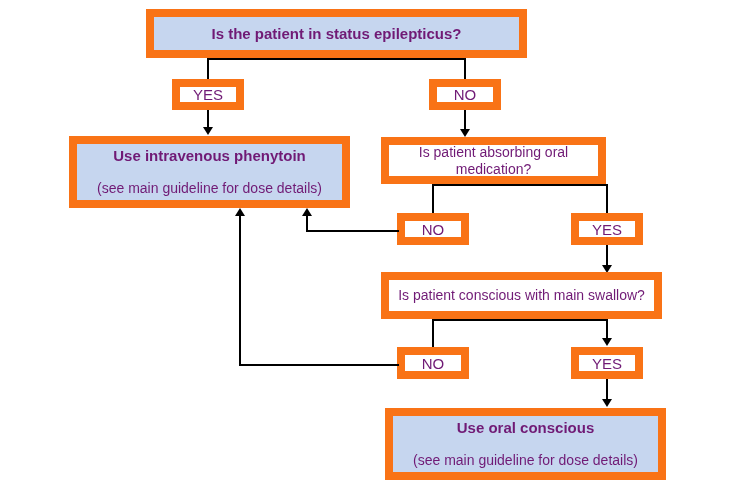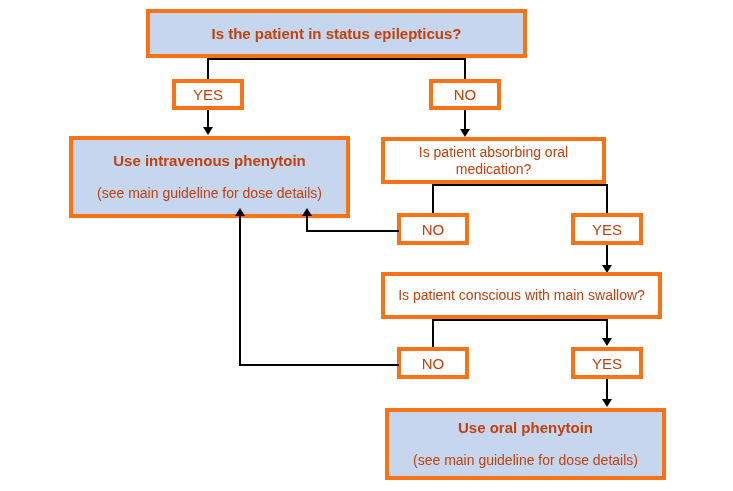--- a/index.html
+++ b/index.html
@@ -12,27 +12,27 @@
     position: relative;
     width: 733px;
     height: 491px;
     background: #ffffff;
     font-family: "Liberation Sans", sans-serif;
     overflow: hidden;
   }
   .node {
     position: absolute;
     box-sizing: border-box;
-    border: 4px solid #f97316;
+    border: 8px solid #f97316;
     display: flex;
     flex-direction: column;
     align-items: center;
     justify-content: center;
     text-align: center;
-    color: #c2410c;
+    color: #701a75;
   }
   .node.action {
     background: #c6d6ef;
   }
   .node.decision {
     background: #ffffff;
   }
   .node.label-box {
     background: #ffffff;
     font-weight: normal;
@@ -92,21 +92,21 @@
   </div>
   <div class="conn v" style="left:207px; top:110px; height:18px;"></div>
   <div class="arrow down" style="left:203px; top:127px;"></div>
 
   <div class="node label-box" style="left:429px; top:79px; width:72px; height:31px;">
     <span>NO</span>
   </div>
   <div class="conn v" style="left:464px; top:110px; height:20px;"></div>
   <div class="arrow down" style="left:460px; top:129px;"></div>
 
-  <div class="node action" style="left:69px; top:136px; width:281px; height:82px;">
+  <div class="node action" style="left:69px; top:136px; width:281px; height:72px;">
     <div class="title-line">Use intravenous phenytoin</div>
     <div class="sub-line">(see main guideline for dose details)</div>
   </div>
 
   <div class="node decision" style="left:381px; top:137px; width:225px; height:47px;">
     <div class="q-text">Is patient absorbing oral medication?</div>
   </div>
 
   <div class="conn h" style="left:432px; top:184px; width:176px;"></div>
   <div class="conn v" style="left:432px; top:184px; height:29px;"></div>
@@ -143,17 +143,17 @@
   <div class="conn v" style="left:239px; top:216px; height:150px;"></div>
   <div class="arrow up" style="left:235px; top:208px;"></div>
 
   <div class="node label-box" style="left:571px; top:347px; width:72px; height:32px;">
     <span>YES</span>
   </div>
   <div class="conn v" style="left:606px; top:379px; height:21px;"></div>
   <div class="arrow down" style="left:602px; top:399px;"></div>
 
   <div class="node action" style="left:385px; top:408px; width:281px; height:72px;">
-    <div class="title-line">Use oral phenytoin</div>
+    <div class="title-line">Use oral conscious</div>
     <div class="sub-line">(see main guideline for dose details)</div>
   </div>
 
 </div>
 
 </body></html>

